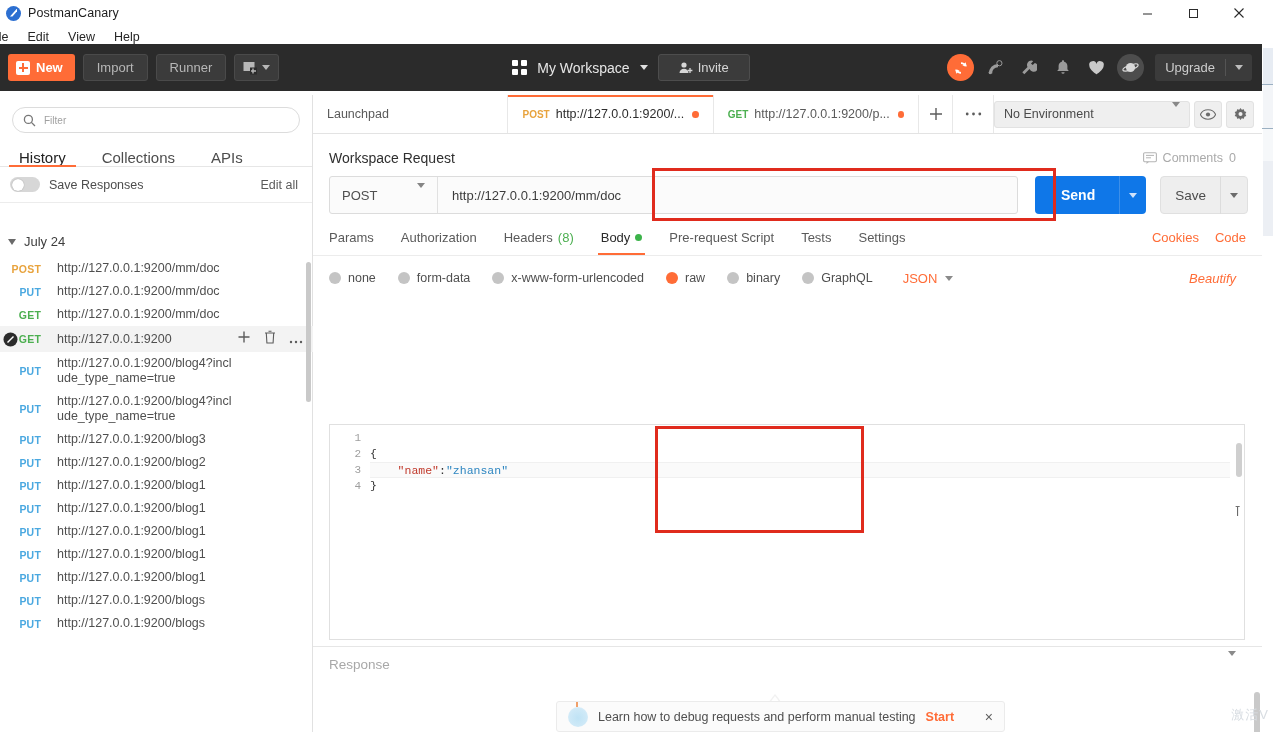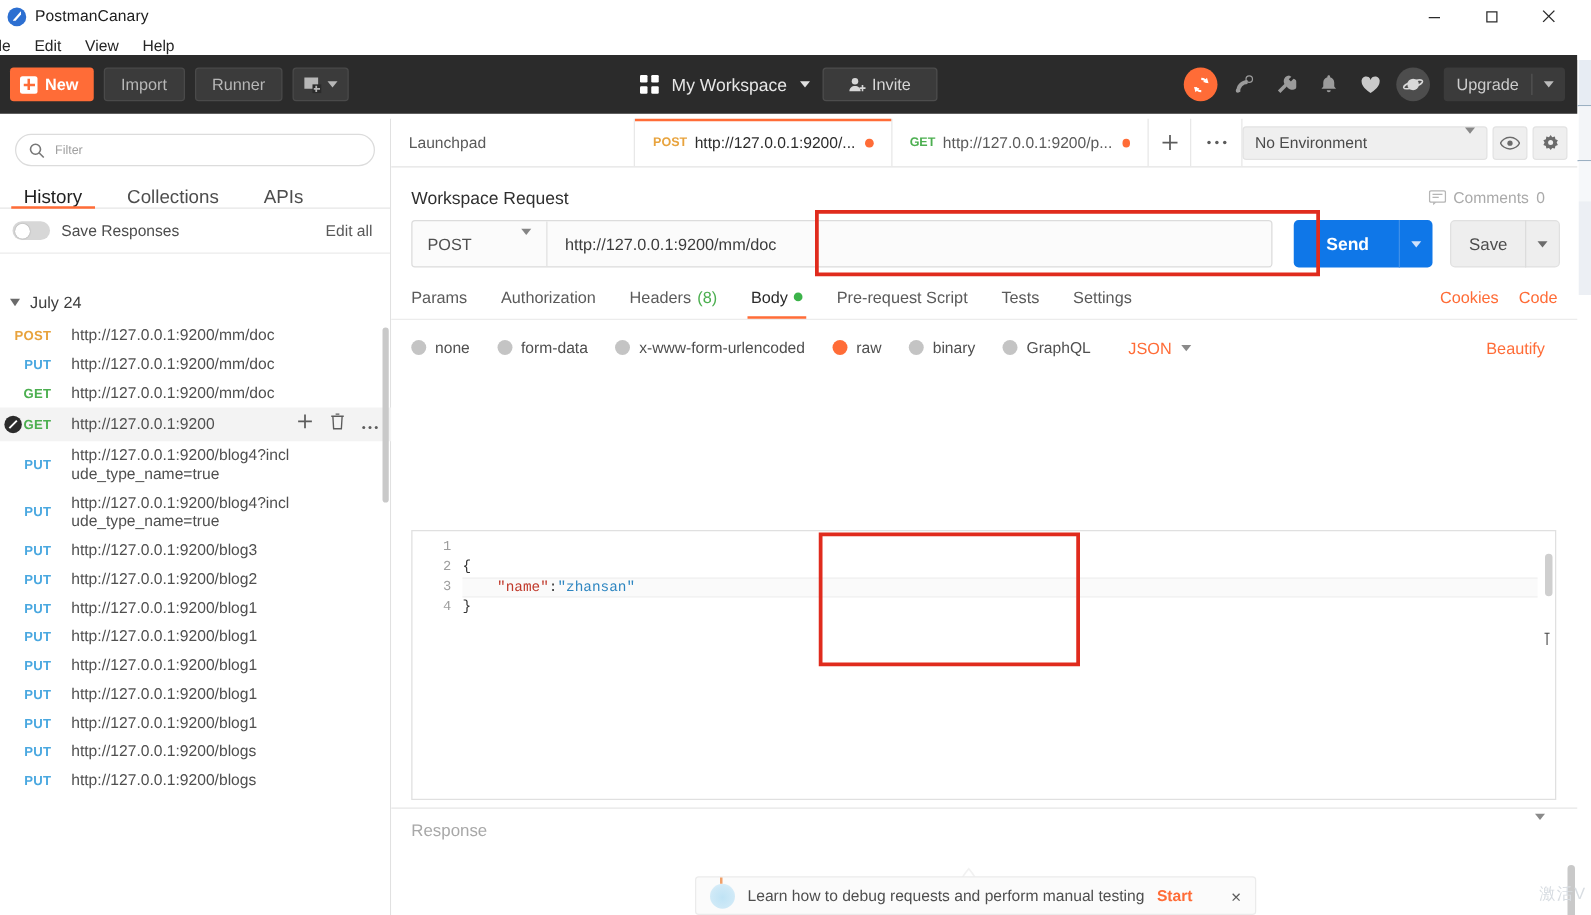--- a/index.html
+++ b/index.html
@@ -275,21 +275,21 @@
   .rq-right{ margin-left:auto; display:flex; gap:16px; padding-bottom:9px;}
   .lnk-orange{ color:#ff6c37; font-size:13px; }
 
   .body-opts {
     display:flex; align-items:center; padding:0 16px; margin-top:11px; height:22px;
   }
   .radio-opt { display:flex; align-items:center; gap:7px; margin-right:22px; font-size:12.5px; color:#4f4f4f;}
   .rc { width:12px;height:12px;border-radius:50%;background:#c4c4c4; flex:none;}
   .rc.on { background:#ff6c37; }
   .json-sel{ display:flex; align-items:center; gap:8px; color:#ff6c37; font-size:13px; margin-left:8px;}
-  .beautify { margin-left:auto; color:#ff6c37; font-size:13px; padding-right:10px;}
+  .beautify { margin-left:auto; color:#ff6c37; font-size:13px; padding-right:10px;font-style:italic;}
 
   .editor-wrap {
     position:absolute; left:16px; top:329px; width:916px; height:216px;
     border:1px solid #e0e0e0; background:#fff;
   }
   .gutter {
     position:absolute; left:0; top:0; width:40px; height:100%;
     font-family:"Liberation Mono", monospace; font-size:11px; color:#9e9e9e;
     padding-top:5px; text-align:right;
   }

